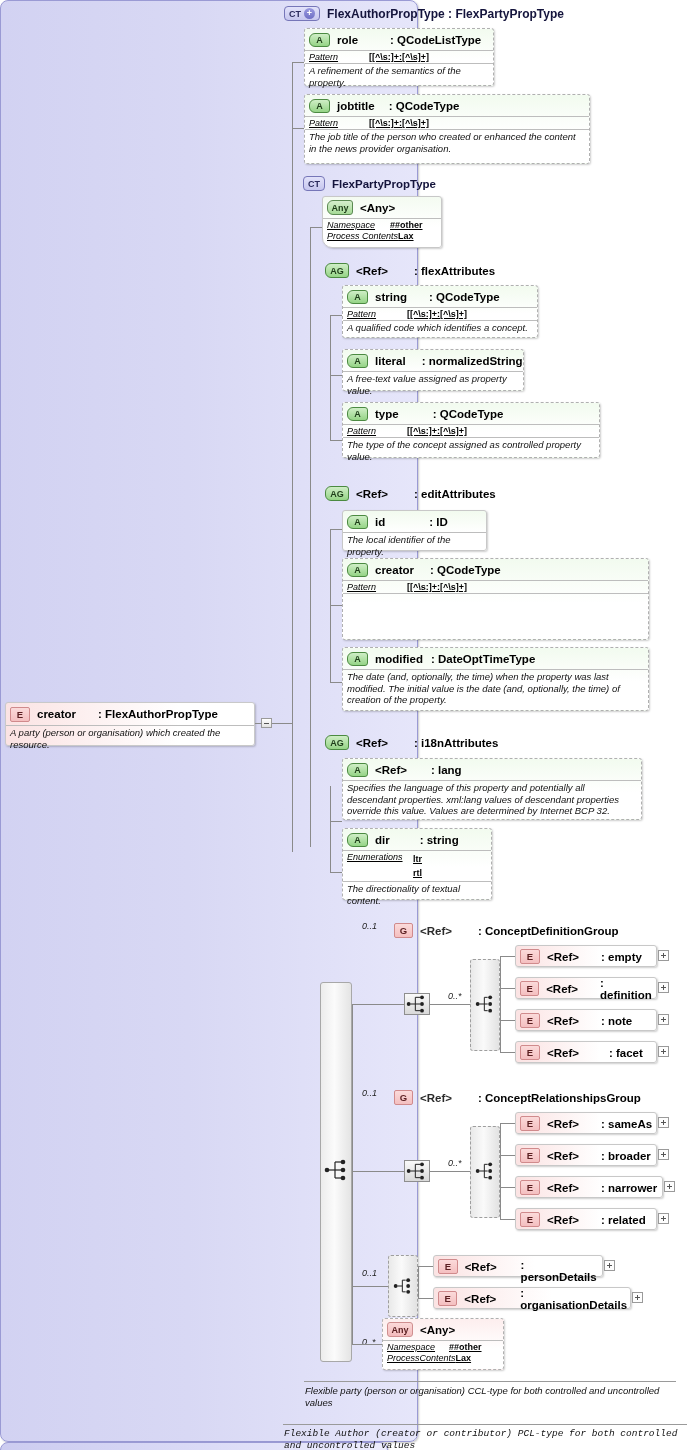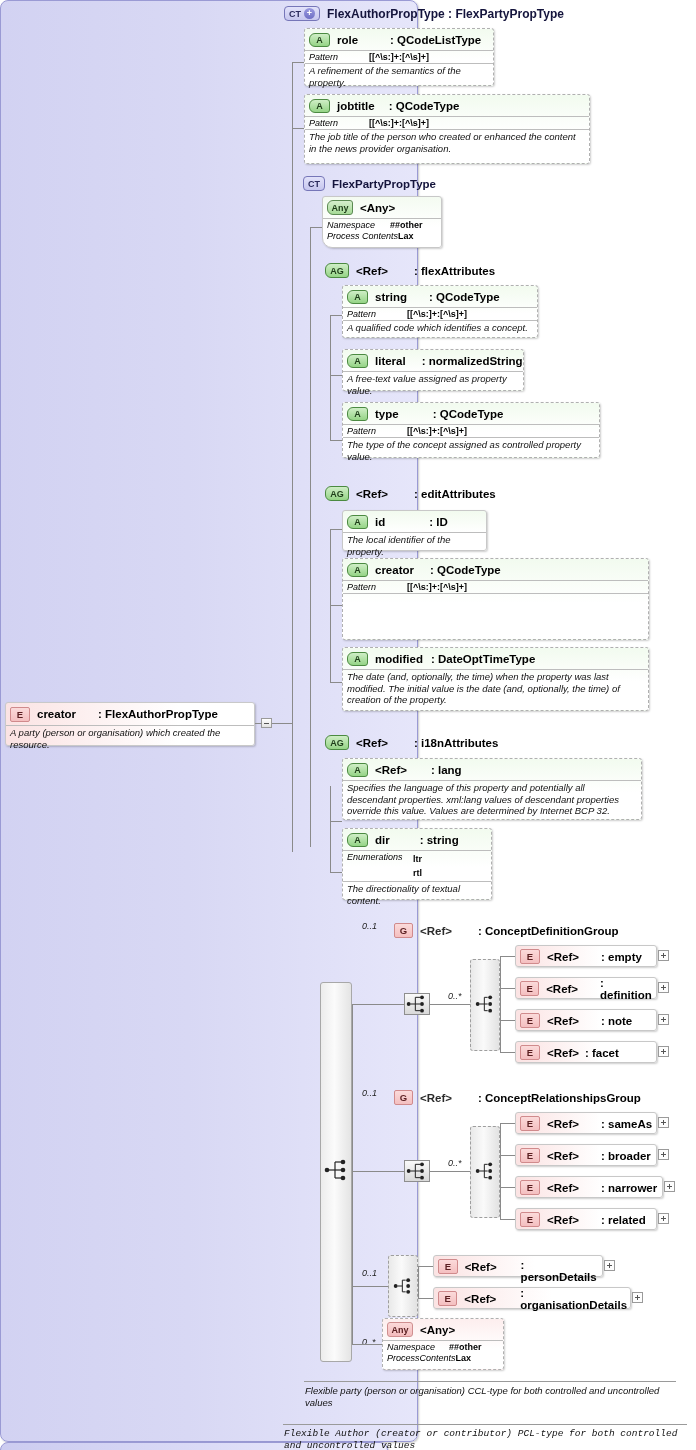--- a/index.html
+++ b/index.html
@@ -22,21 +22,21 @@
 
   
   .card{position:absolute;box-sizing:border-box;border-radius:3px;
         box-shadow:1px 1px 2px rgba(0,0,0,.2);background:#fff;}
   .card.solid{border:1px solid #c8c8c8;}
   .card.dashed{border:1px dashed #b0b0b0;}
   .card .hdr{display:flex;align-items:center;height:21px;padding-left:4px;}
   .card .hdr .nm{font-weight:bold;font-size:11.5px;margin-left:7px;}
   .card .hdr .ty{font-weight:bold;font-size:11.5px;}
   .card .rowline{border-top:1px solid #bdbdbd;}
-  .card .facet{display:flex;padding:1px 5px 1px 4px;font-size:9px;}
+  .card .facet{display:flex;padding:1px 5px 1px 4px;font-size:9px;text-decoration:underline;}
   .card .facet .fname{font-style:italic;min-width:60px;}
   .card .facet .fval{font-weight:bold;font-family:"Liberation Sans",sans-serif;}
   .card .doc{font-style:italic;font-size:9.5px;padding:1px 5px 2px 4px;
              line-height:11.5px;color:#111;}
 
   .card.attr{background:linear-gradient(to bottom,#f2fbef 0%,#ffffff 55%);}
   .card.elem{background:linear-gradient(to right,#fbe3e3 0%,#ffffff 60%);}
   .card.anyc{background:linear-gradient(to bottom,#f4fbf1 0%,#ffffff 60%);}
   .card.anyp{background:linear-gradient(to bottom,#fdeeee 0%,#ffffff 60%);}
   .card.rootE{background:linear-gradient(to right,#fbe3e3 0%,#ffffff 70%);
@@ -389,21 +389,21 @@
     <span class="ty" style="margin-left:22px;">: note</span>
   </div>
 </div>
 <div class="plus" style="left:658px;top:1014px;"></div>
 
 <div class="ln lnh" style="left:500px;top:1052px;width:15px;"></div>
 <div class="card elem solid" style="left:515px;top:1041px;width:142px;height:22px;">
   <div class="hdr">
     <span class="badge b-E">E</span>
     <span class="nm">&lt;Ref&gt;</span>
-    <span class="ty" style="margin-left:6px;">: facet</span>
+    <span class="ty" style="margin-left:30px;">: facet</span>
   </div>
 </div>
 <div class="plus" style="left:658px;top:1046px;"></div>
 
 <div class="occ" style="left:362px;top:1088px;">0..1</div>
 <div class="aghdr" style="left:394px;top:1090px;">
   <span class="badge b-G">G</span>
   <span class="t" style="color:#2a2a2a;">&lt;Ref&gt;</span>
   <span class="t2" style="margin-left:26px;">: ConceptRelationshipsGroup</span>
 </div>

